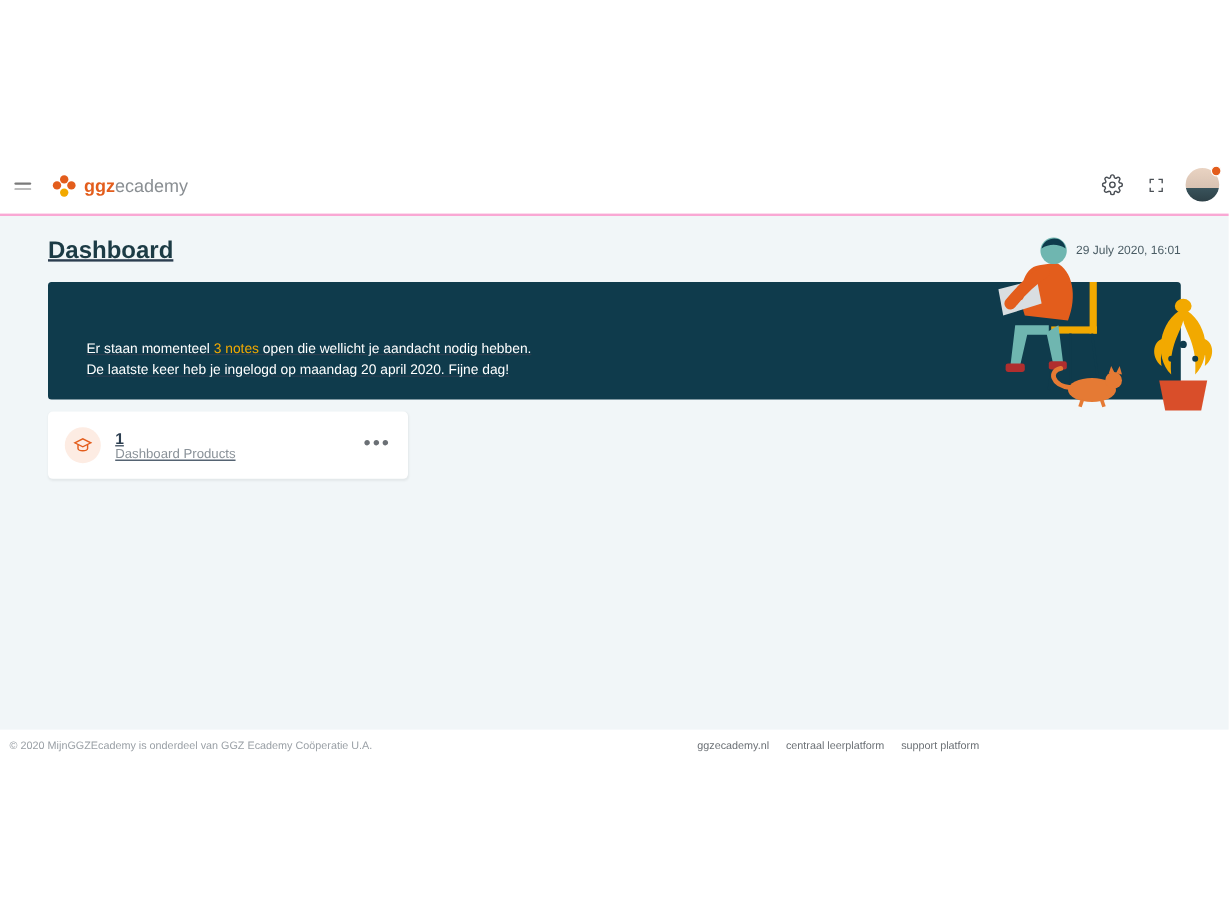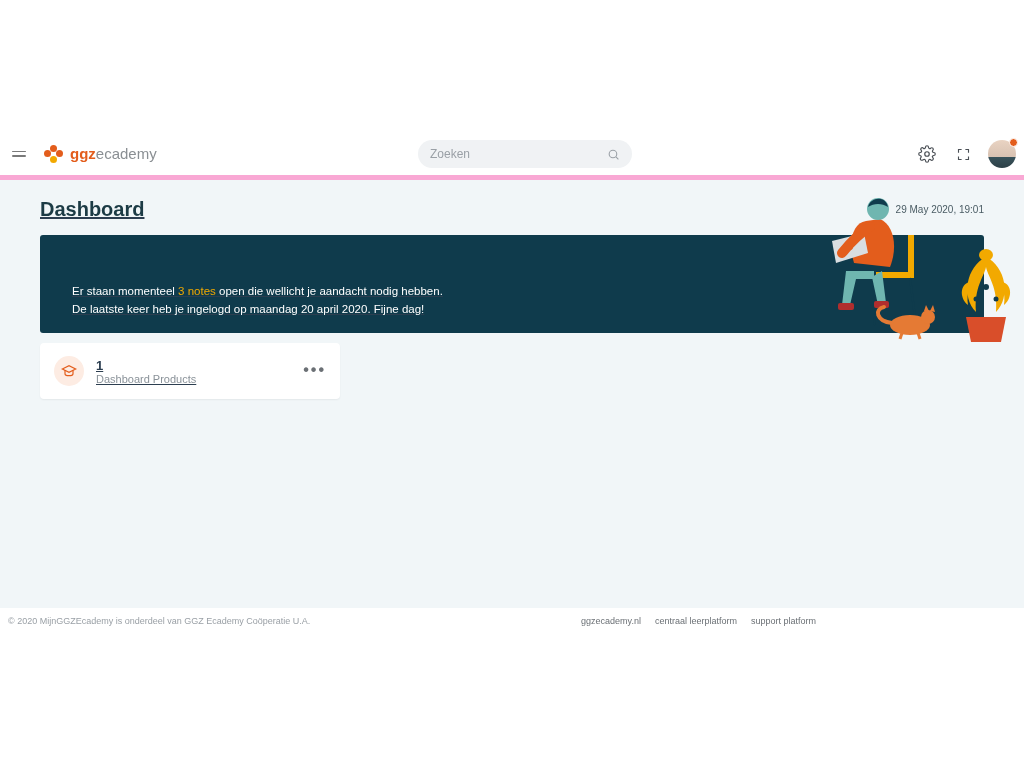--- a/index.html
+++ b/index.html
@@ -3,21 +3,21 @@
 <meta charset="utf-8">
 <style>
   * { box-sizing: border-box; margin: 0; padding: 0; }
   html, body { width: 1024px; height: 768px; font-family: -apple-system, BlinkMacSystemFont, "Segoe UI", Helvetica, Arial, sans-serif; background: #fff; color: #2c3e50; }
   .page { width: 1024px; height: 768px; position: relative; background: #fff; }
 
   
   .header {
     position: absolute; top: 132px; left: 0; width: 1024px; height: 48px;
     display: flex; align-items: center; padding: 0 10px;
-    background: #fff; border-bottom: 5px solid #f9a8d4;
+    background: #fff; border-bottom: 2px solid #f9a8d4;
   }
   .hamburger { width: 18px; height: 18px; display: flex; flex-direction: column; justify-content: center; gap: 3px; cursor: pointer; margin-right: 14px; margin-left: 2px;}
   .hamburger span { display:block; height: 1.5px; background: #7a7a7a; width: 14px; border-radius: 1px;}
   .logo { display: flex; align-items: center; gap: 6px; }
   .logo-mark { width: 20px; height: 20px; position: relative; }
   .logo-mark .dot { position:absolute; width:7px; height:7px; border-radius:50%; }
   .logo-mark .d1 { background:#e35d1c; top:1px; left:6px; }
   .logo-mark .d2 { background:#e35d1c; top:6px; left:12px; }
   .logo-mark .d3 { background:#f2a900; top:12px; left:6px; }
   .logo-mark .d4 { background:#e35d1c; top:6px; left:0; }
@@ -91,31 +91,20 @@
         <div class="dot d1"></div>
           <div class="dot d2"></div>
           <div class="dot d3"></div>
           <div class="dot d4"></div>
       </div>
       <div class="logo-text">
         <span class="g1">ggz</span><span class="g2">ecademy</span>
       </div>
     </div>
 
-    <div class="search-wrap">
-      <div class="search">
-        <input type="text" placeholder="Zoeken" style="">
-        <span>
-          <svg width="13" height="13" viewBox="0 0 24 24" fill="none" stroke="#9aa0a6" stroke-width="2">
-              <circle cx="11" cy="11" r="7"></circle>
-              <line x1="21" y1="21" x2="16.5" y2="16.5"></line>
-            </svg>
-        </span>
-      </div>
-    </div>
 
     <div class="header-right">
       <div class="icon-btn">
         <span>
           <svg width="18" height="18" viewBox="0 0 24 24" fill="none" stroke="#4a4f55" stroke-width="1.6">
               <circle cx="12" cy="12" r="3"></circle>
               <path d="M19.4 15a1.7 1.7 0 0 0 .34 1.87l.06.06a2 2 0 1 1-2.83 2.83l-.06-.06a1.7 1.7 0 0 0-1.87-.34 1.7 1.7 0 0 0-1 1.56V21a2 2 0 1 1-4 0v-.09a1.7 1.7 0 0 0-1-1.56 1.7 1.7 0 0 0-1.87.34l-.6.06a2 2 0 1 1-2.83-2.83l.06-.06a1.7 1.7 0 0 0 .34-1.87 1.7 1.7 0 0 0-1.56-1H3a2 2 0 1 1 0-4h.09a1.7 1.7 0 0 0 1.56-1 1.7 1.7 0 0 0-.34-1.87l-.06-.06a2 2 0 1 1 2.83-2.83l.06.06a1.7 1.7 0 0 0 1.87.34H9a1.7 1.7 0 0 0 1-1.56V3a2 2 0 1 1 4 0v.09a1.7 1.7 0 0 0 1 1.56 1.7 1.7 0 0 0 1.87-.34l.06-.06a2 2 0 1 1 2.83 2.83l-.06.06a1.7 1.7 0 0 0-.34 1.87V9a1.7 1.7 0 0 0 1.56 1H21a2 2 0 1 1 0 4h-.09a1.7 1.7 0 0 0-1.56 1z"></path>
             </svg>
         </span>
       </div>
@@ -126,21 +115,21 @@
             </svg>
         </span>
       </div>
       <div class="avatar"></div>
     </div>
   </div>
 
   <div class="content">
     <div class="content-inner">
       <div class="page-title">Dashboard</div>
-      <div class="timestamp">29 May 2020, 19:01</div>
+      <div class="timestamp">29 July 2020, 16:01</div>
 
       <div class="banner">
         <div>
           <span>Er staan momenteel </span>
           <span class="notes-link">3 notes</span>
           <span> open die wellicht je aandacht nodig hebben.</span>
         </div>
         <div>De laatste keer heb je ingelogd op maandag 20 april 2020. Fijne dag!</div>
 
         <div class="illus">

